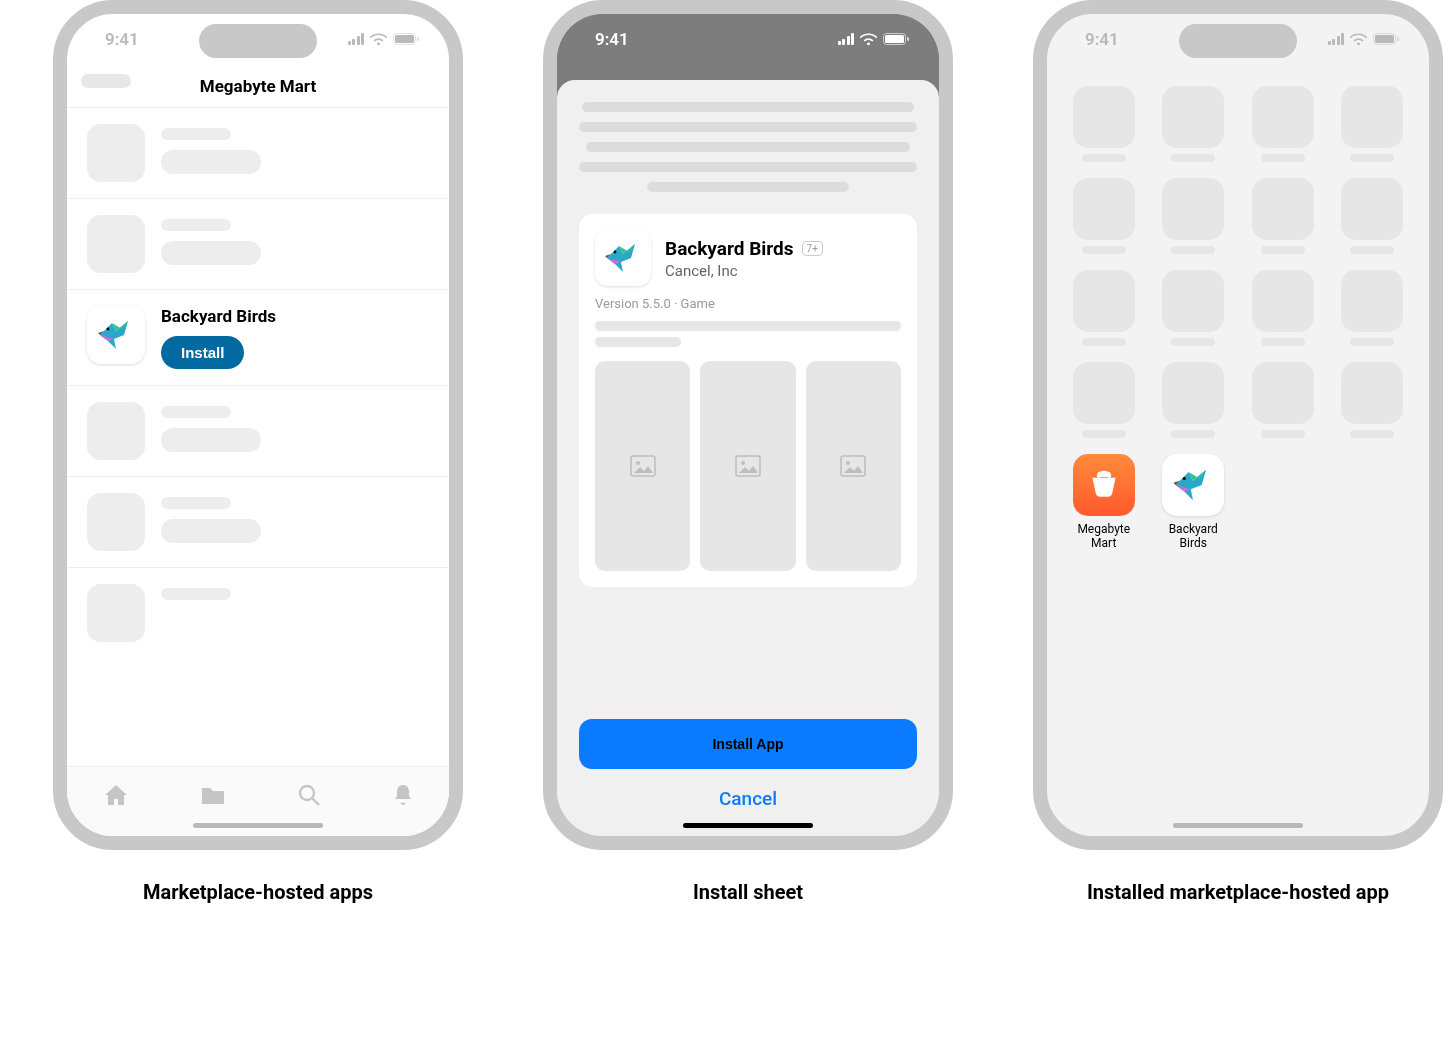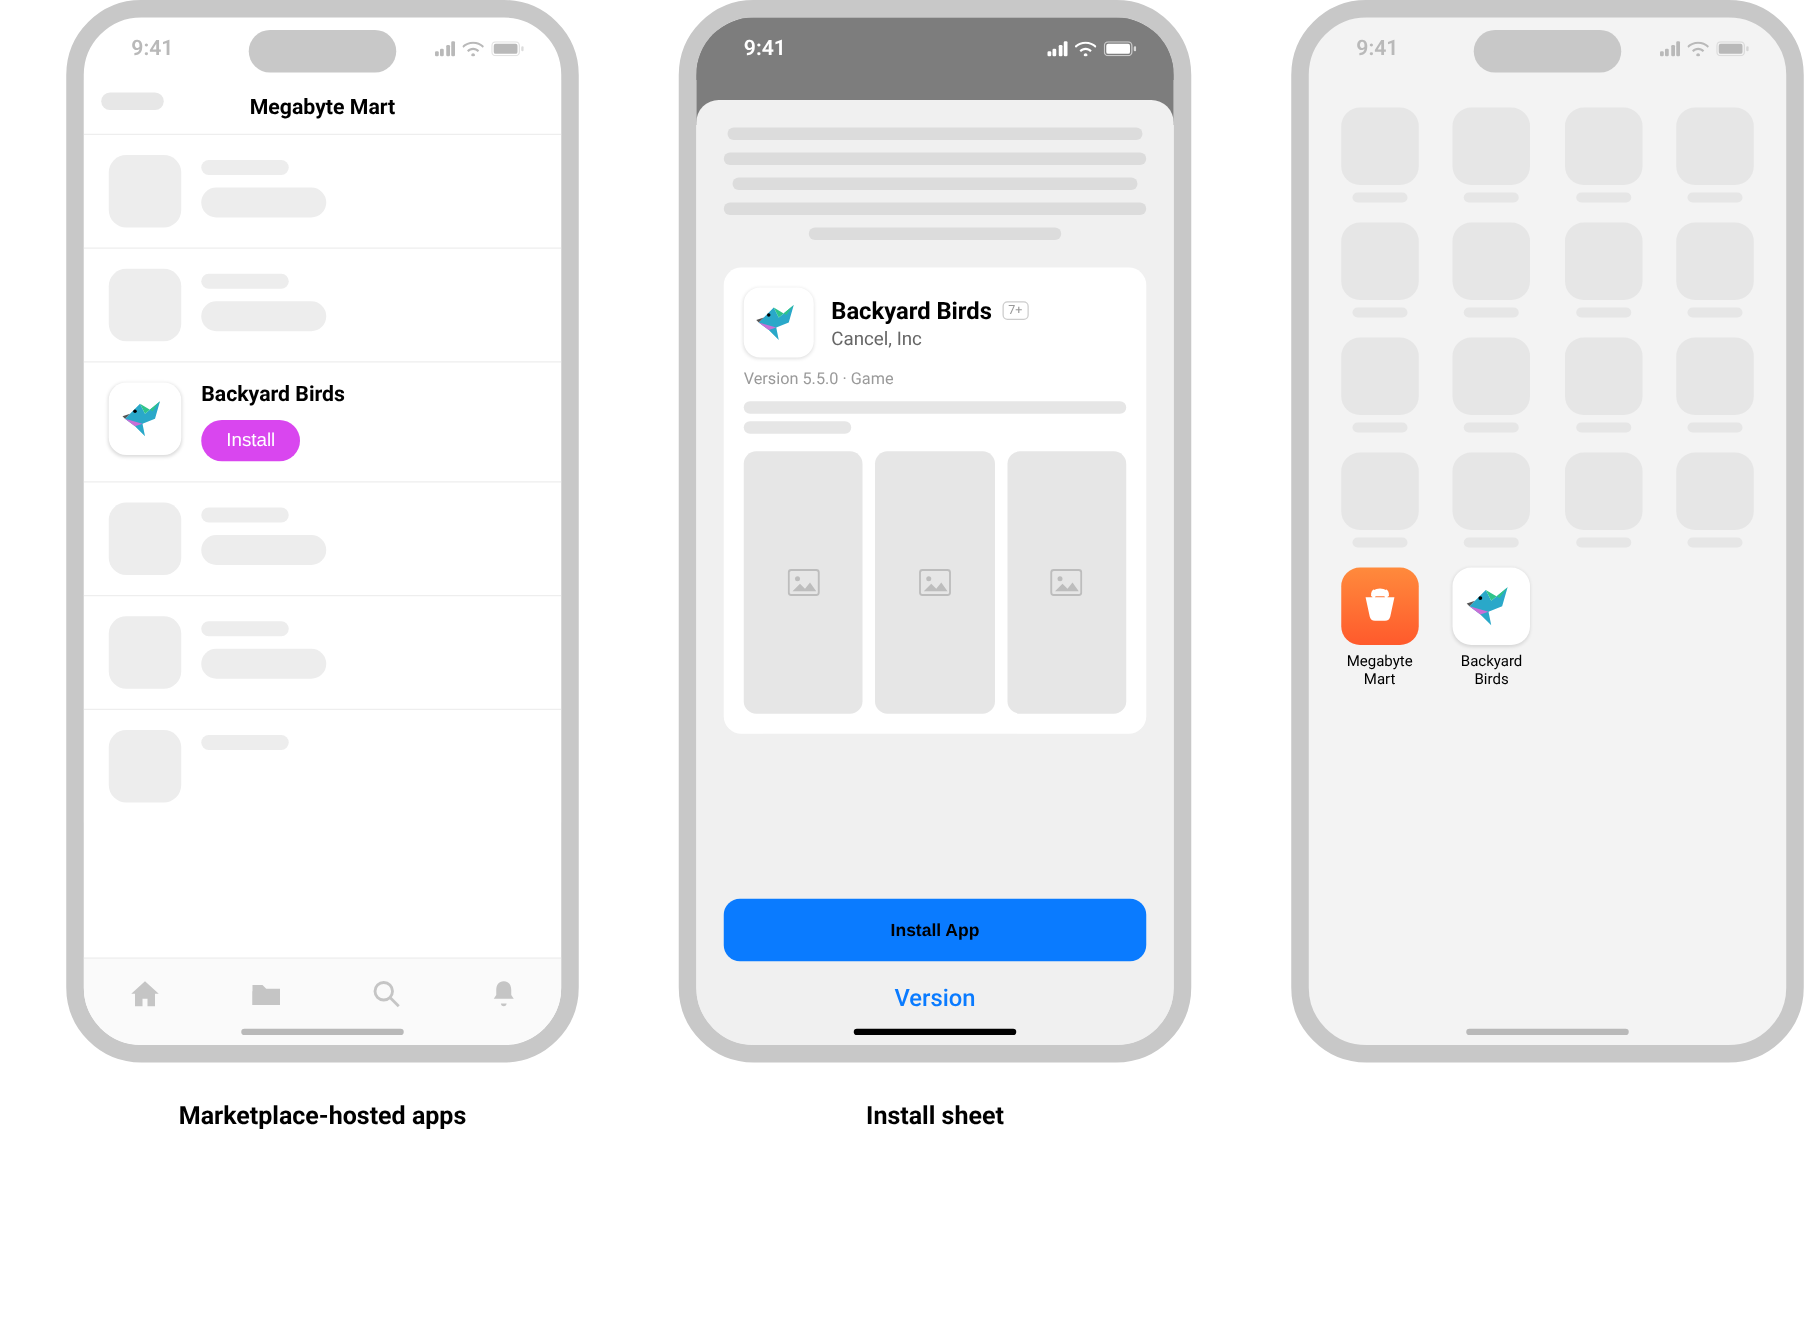--- a/index.html
+++ b/index.html
@@ -84,21 +84,21 @@
   .ph-line1{width:70px;height:12px;background:#ededed;border-radius:6px;}
   .ph-line2{width:100px;height:24px;background:#ededed;border-radius:12px;}
   .app-row .app-icon{
     width:58px;height:58px;border-radius:14px;background:#fff;
     box-shadow:0 1px 3px rgba(0,0,0,.15);
     display:flex;align-items:center;justify-content:center;flex-shrink:0;
   }
   .app-meta{flex:1;}
   .app-name{font-size:17px;font-weight:700;color:#000;margin-bottom:10px;}
   .install-pill{
-    background:#d946ef;color:#fff;font-size:15px;font-weight:400;
+    background:#0369a1;color:#fff;font-size:15px;font-weight:700;
     padding:8px 20px;border-radius:20px;border:none;display:inline-block;
   }
   .tab-bar{
     position:absolute;bottom:0;left:0;right:0;height:70px;
     background:#fafafa;border-top:1px solid #eee;
     display:flex;justify-content:space-around;align-items:center;
     padding-bottom:10px;
   }
   .tab-item{color:#c5c5c5;}
   .home-indicator{
@@ -351,21 +351,21 @@
                 <rect x="1" y="1" width="24" height="20" rx="2" fill="none" stroke="currentColor" stroke-width="1.5"></rect>
                 <circle cx="8" cy="8" r="2"></circle>
                 <path d="M4 18l6-6 4 4 4-5 5 7z"></path>
               </svg>
             </div>
         </div>
       </div>
 
       <div class="sheet-actions">
         <button class="primary-btn">Install App</button>
-        <a class="cancel-link">Version</a>
+        <a class="cancel-link">Cancel</a>
       </div>
     </div>
     <div class="home-indicator dark"></div>
   </div>
   <div class="caption">Install sheet</div>
 </div>
 
 <div class="phone-col">
   <div class="phone-frame">
     <div class="dynamic-island"></div>
@@ -479,13 +479,14 @@
                 <circle cx="14" cy="16" r="1.4" fill="#000"></circle>
                 <path d="M4 20 L10 18 L6 22 Z" fill="#555"></path>
               </svg>
           </div>
           <div class="app-label">Backyard Birds</div>
         </div>
       </div>
     </div>
     <div class="home-indicator"></div>
   </div>
+  <div class="caption">Installed marketplace-hosted app</div>
 </div>
 
 </body></html>

